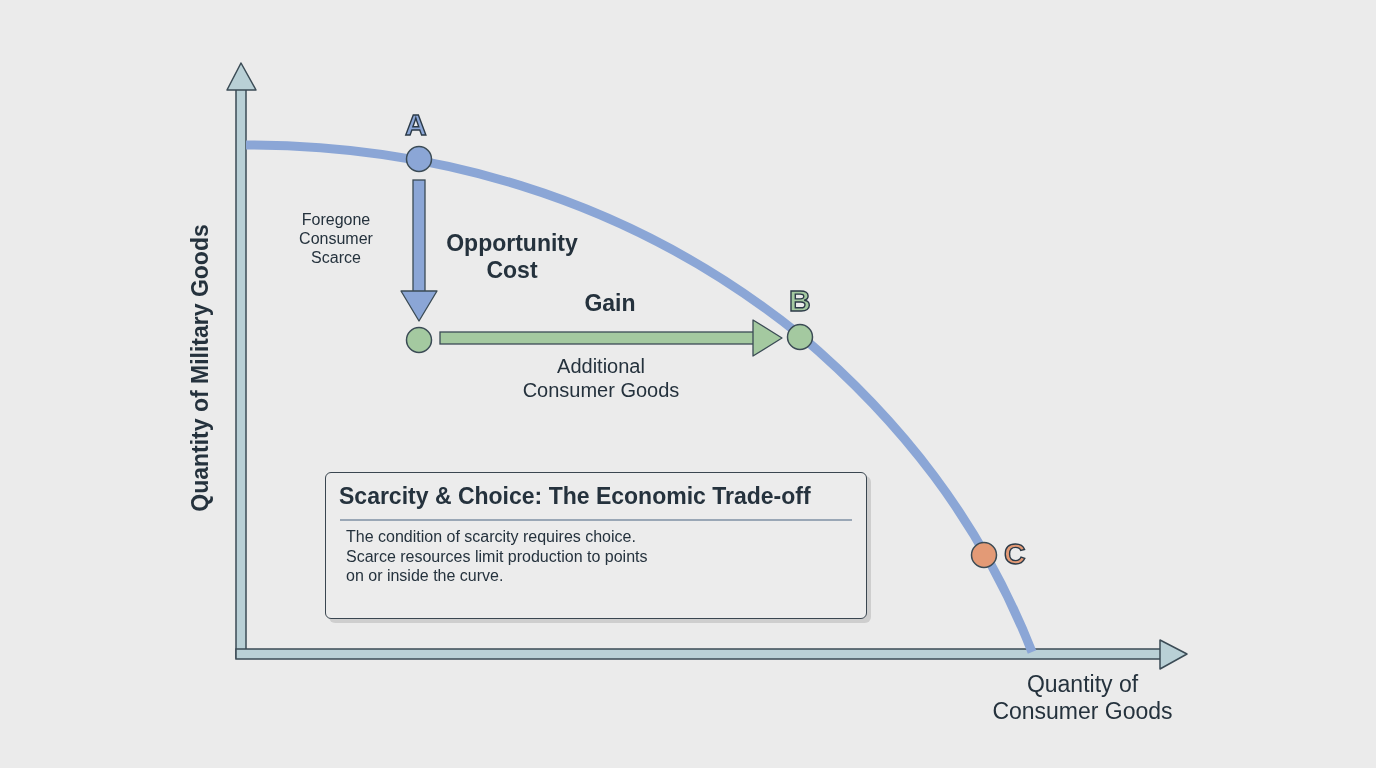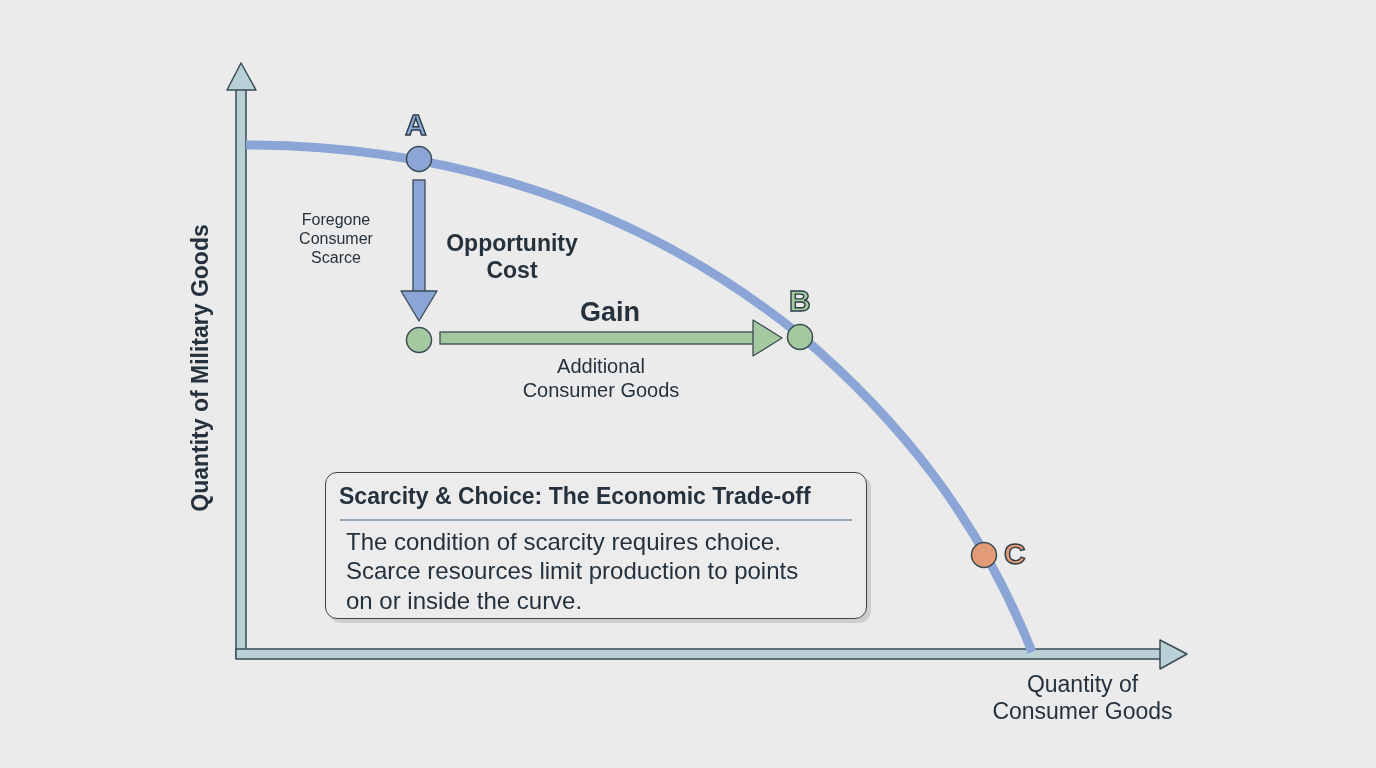--- a/index.html
+++ b/index.html
@@ -56,21 +56,21 @@
       line-height: 1;
     }
     .info-box {
       position: absolute;
       left: 325px;
       top: 472px;
       width: 542px;
       height: 147px;
       background: #ececec;
       border: 1.5px solid #3a4650;
-      border-radius: 12px;
+      border-radius: 6px;
       box-shadow: 4px 4px 0 rgba(0,0,0,0.12);
       box-sizing: border-box;
     }
     .info-title {
       position: absolute;
       left: 13px;
       top: 10px;
       font-size: 23px;
       font-weight: bold;
       color: #25323d;
@@ -81,21 +81,21 @@
       left: 14px;
       right: 14px;
       top: 46px;
       height: 1.5px;
       background: #9aa7b6;
     }
     .info-body {
       position: absolute;
       left: 20px;
       top: 54px;
-      font-size: 24px;
+      font-size: 16px;
       color: #25323d;
       line-height: 1.22;
       white-space: nowrap;
     }
   </style>
 </head>
 <body>
 
 <div class="stage">
 
@@ -137,21 +137,21 @@
     <div>Foregone</div>
     <div>Consumer</div>
     <div>Scarce</div>
   </div>
 
   <div class="label bold" style="left:434px; top:230px; width:142px; font-size:23px; line-height:1.18;margin-left:7px;">
     <div>Opportunity</div>
     <div>Cost</div>
   </div>
 
-  <div class="label bold" style="left:560px; top:297px; width:100px; font-size:27px;">Gain</div>
+  <div class="label bold" style="left:560px; top:290px; width:100px; font-size:23px;">Gain</div>
 
   <div class="label" style="left:492px; top:355px; width:218px; font-size:20px; line-height:1.18;">
     <div>Additional</div>
     <div>Consumer Goods</div>
   </div>
 
   <div class="y-axis-label">Quantity of Military Goods</div>
   <div class="label x-axis-label">
     <div>Quantity of</div>
     <div>Consumer Goods</div>

